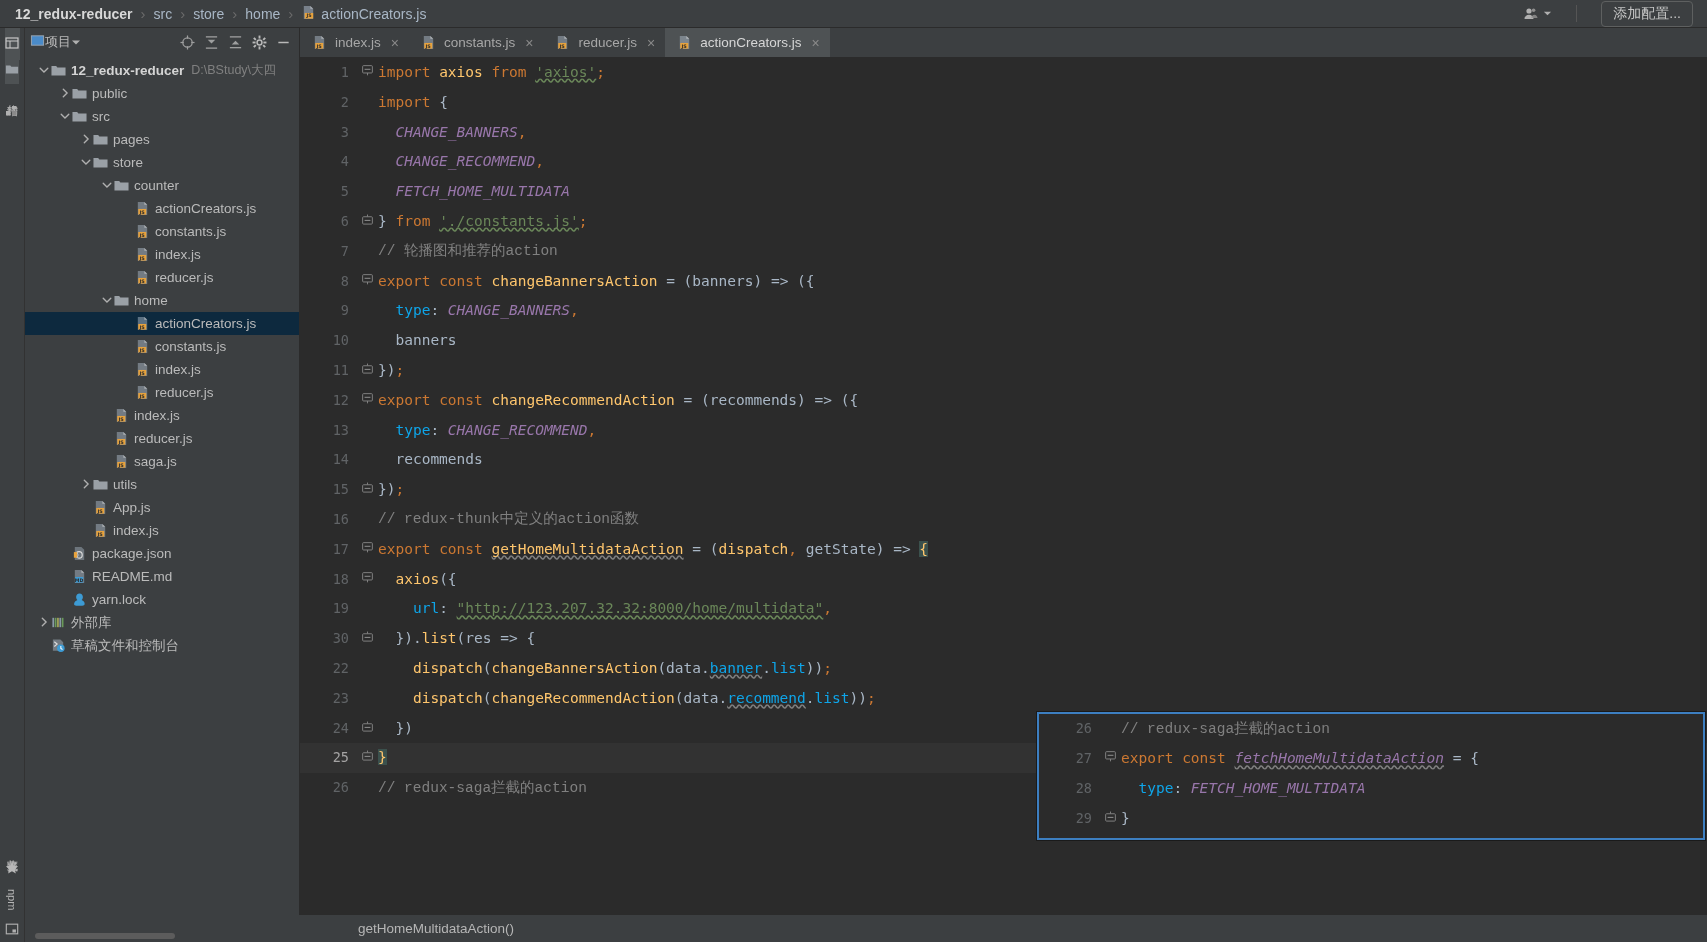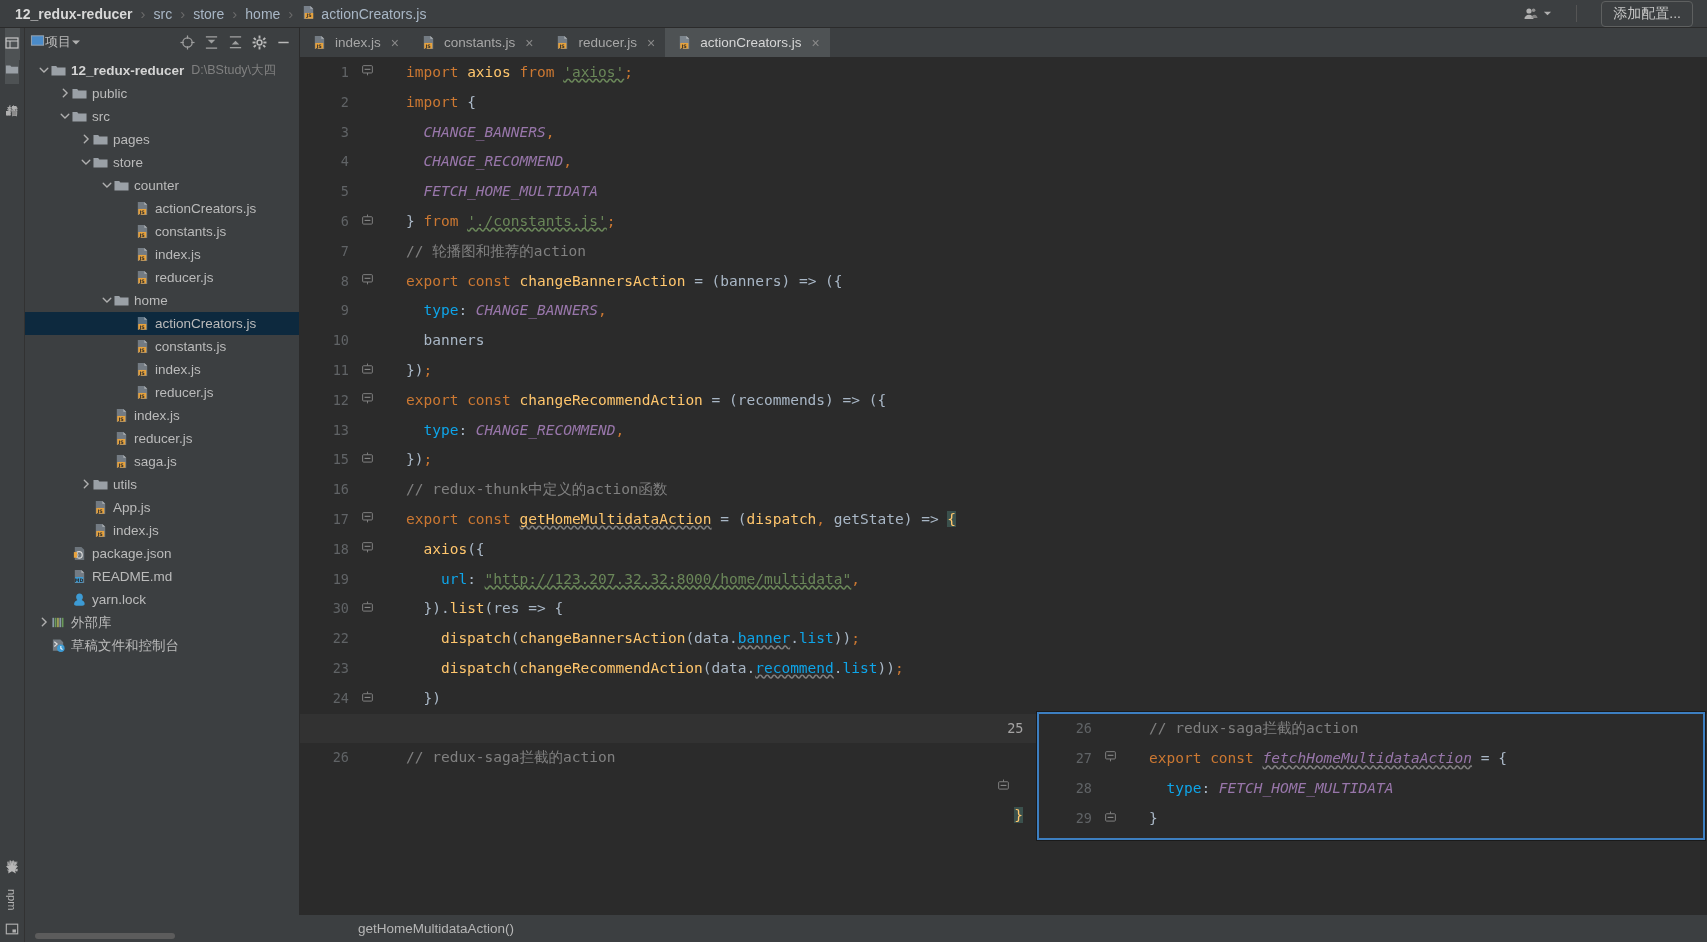--- a/index.html
+++ b/index.html
@@ -99,34 +99,34 @@
   }
   .tab.active { background:#4e5254; color:#d6d6d6; }
   .tab .tclose { color:#8a8a8a; font-size:14px; margin-left:4px; }
 
   .codewrap { flex:1; position:relative; background:#2b2b2b; overflow:hidden; }
   .code {
     position:absolute; left:0; top:0; right:0; bottom:0;
     font-family:"DejaVu Sans Mono", monospace; font-size:14.5px; line-height:29.8px;
   }
   .cline { display:flex; height:29.8px; align-items:center; white-space:pre; }
-  .cline.cur { background:#323232;flex-direction:column; }
+  .cline.cur { background:#323232; }
   .gutter {
     width:58px; flex:0 0 58px; text-align:right; padding-right:9px;
     color:#606366; font-size:13.5px; font-family:"DejaVu Sans Mono", monospace;
   }
   .cline.cur .gutter { color:#a4a3a3; }
   .fold { width:18px; flex:0 0 18px; text-align:center; color:#7a7a7a; font-size:11px; position:relative; }
-  .ctext { padding-left:2px;margin-left:28px; }
+  .ctext { padding-left:2px; }
 
   
   .kw   { color:#cc7832; }
   .fn   { color:#ffc66d; }
   .str  { color:#6a8759; }
-  .cmt  { color:#808080; }
+  .cmt  { color:#808080;font-family:Liberation Mono, monospace; }
   .cnst { color:#9876aa; font-style:italic; }
   .prop { color:#0ea5e9; }
   .plain{ color:#a9b7c6; }
   .wave { text-decoration:underline wavy #6a8759; text-decoration-skip-ink:none; }
   .waveg{ text-decoration:underline wavy #808080; text-decoration-skip-ink:none; }
   .sel-brace { background:#3b514d; color:#ffc66d; }
 
   
   .popup {
     position:absolute; left:1037px; top:712px; width:668px; height:128px;
@@ -663,20 +663,21 @@
                 <path d="M6 0.6v2.2" stroke="#888" stroke-width="1"></path>
                 <rect x="0.7" y="3" width="10.6" height="8" rx="1" fill="none" stroke="#888" stroke-width="1"></rect>
                 <line x1="2.8" y1="7" x2="9.2" y2="7" stroke="#888" stroke-width="1.2"></line>
               </svg></span><span class="ctext"><span class="plain">}</span><span class="plain">)</span><span class="kw">;</span></span></div>
           <div class="cline"><span class="gutter">12</span><span class="fold"><svg width="11" height="11" viewBox="0 0 12 12">
                 <rect x="0.7" y="0.7" width="10.6" height="8" rx="1" fill="none" stroke="#888" stroke-width="1"></rect>
                 <path d="M6 8.7v2.6" stroke="#888" stroke-width="1"></path>
                 <line x1="2.8" y1="4.7" x2="9.2" y2="4.7" stroke="#888" stroke-width="1.2"></line>
               </svg></span><span class="ctext"><span class="kw">export</span> <span class="kw">const</span> <span class="fn">changeRecommendAction</span> <span class="plain">=</span> <span class="plain">(</span><span class="plain">recommends</span><span class="plain">)</span> <span class="plain">=</span><span class="plain">&gt;</span> <span class="plain">(</span><span class="plain">{</span></span></div>
           <div class="cline"><span class="gutter">13</span><span class="fold"></span><span class="ctext">  <span class="prop">type</span><span class="plain">:</span> <span class="cnst">CHANGE_RECOMMEND</span><span class="kw">,</span></span></div>
+          <div class="cline"><span class="gutter">14</span><span class="fold"></span><span class="ctext">  <span class="plain">recommends</span></span></div>
           <div class="cline"><span class="gutter">15</span><span class="fold"><svg width="11" height="11" viewBox="0 0 12 12">
                 <path d="M6 0.6v2.2" stroke="#888" stroke-width="1"></path>
                 <rect x="0.7" y="3" width="10.6" height="8" rx="1" fill="none" stroke="#888" stroke-width="1"></rect>
                 <line x1="2.8" y1="7" x2="9.2" y2="7" stroke="#888" stroke-width="1.2"></line>
               </svg></span><span class="ctext"><span class="plain">}</span><span class="plain">)</span><span class="kw">;</span></span></div>
           <div class="cline"><span class="gutter">16</span><span class="fold"></span><span class="ctext"><span class="cmt">// redux-thunk中定义的action函数</span></span></div>
           <div class="cline"><span class="gutter">17</span><span class="fold"><svg width="11" height="11" viewBox="0 0 12 12">
                 <rect x="0.7" y="0.7" width="10.6" height="8" rx="1" fill="none" stroke="#888" stroke-width="1"></rect>
                 <path d="M6 8.7v2.6" stroke="#888" stroke-width="1"></path>
                 <line x1="2.8" y1="4.7" x2="9.2" y2="4.7" stroke="#888" stroke-width="1.2"></line>

